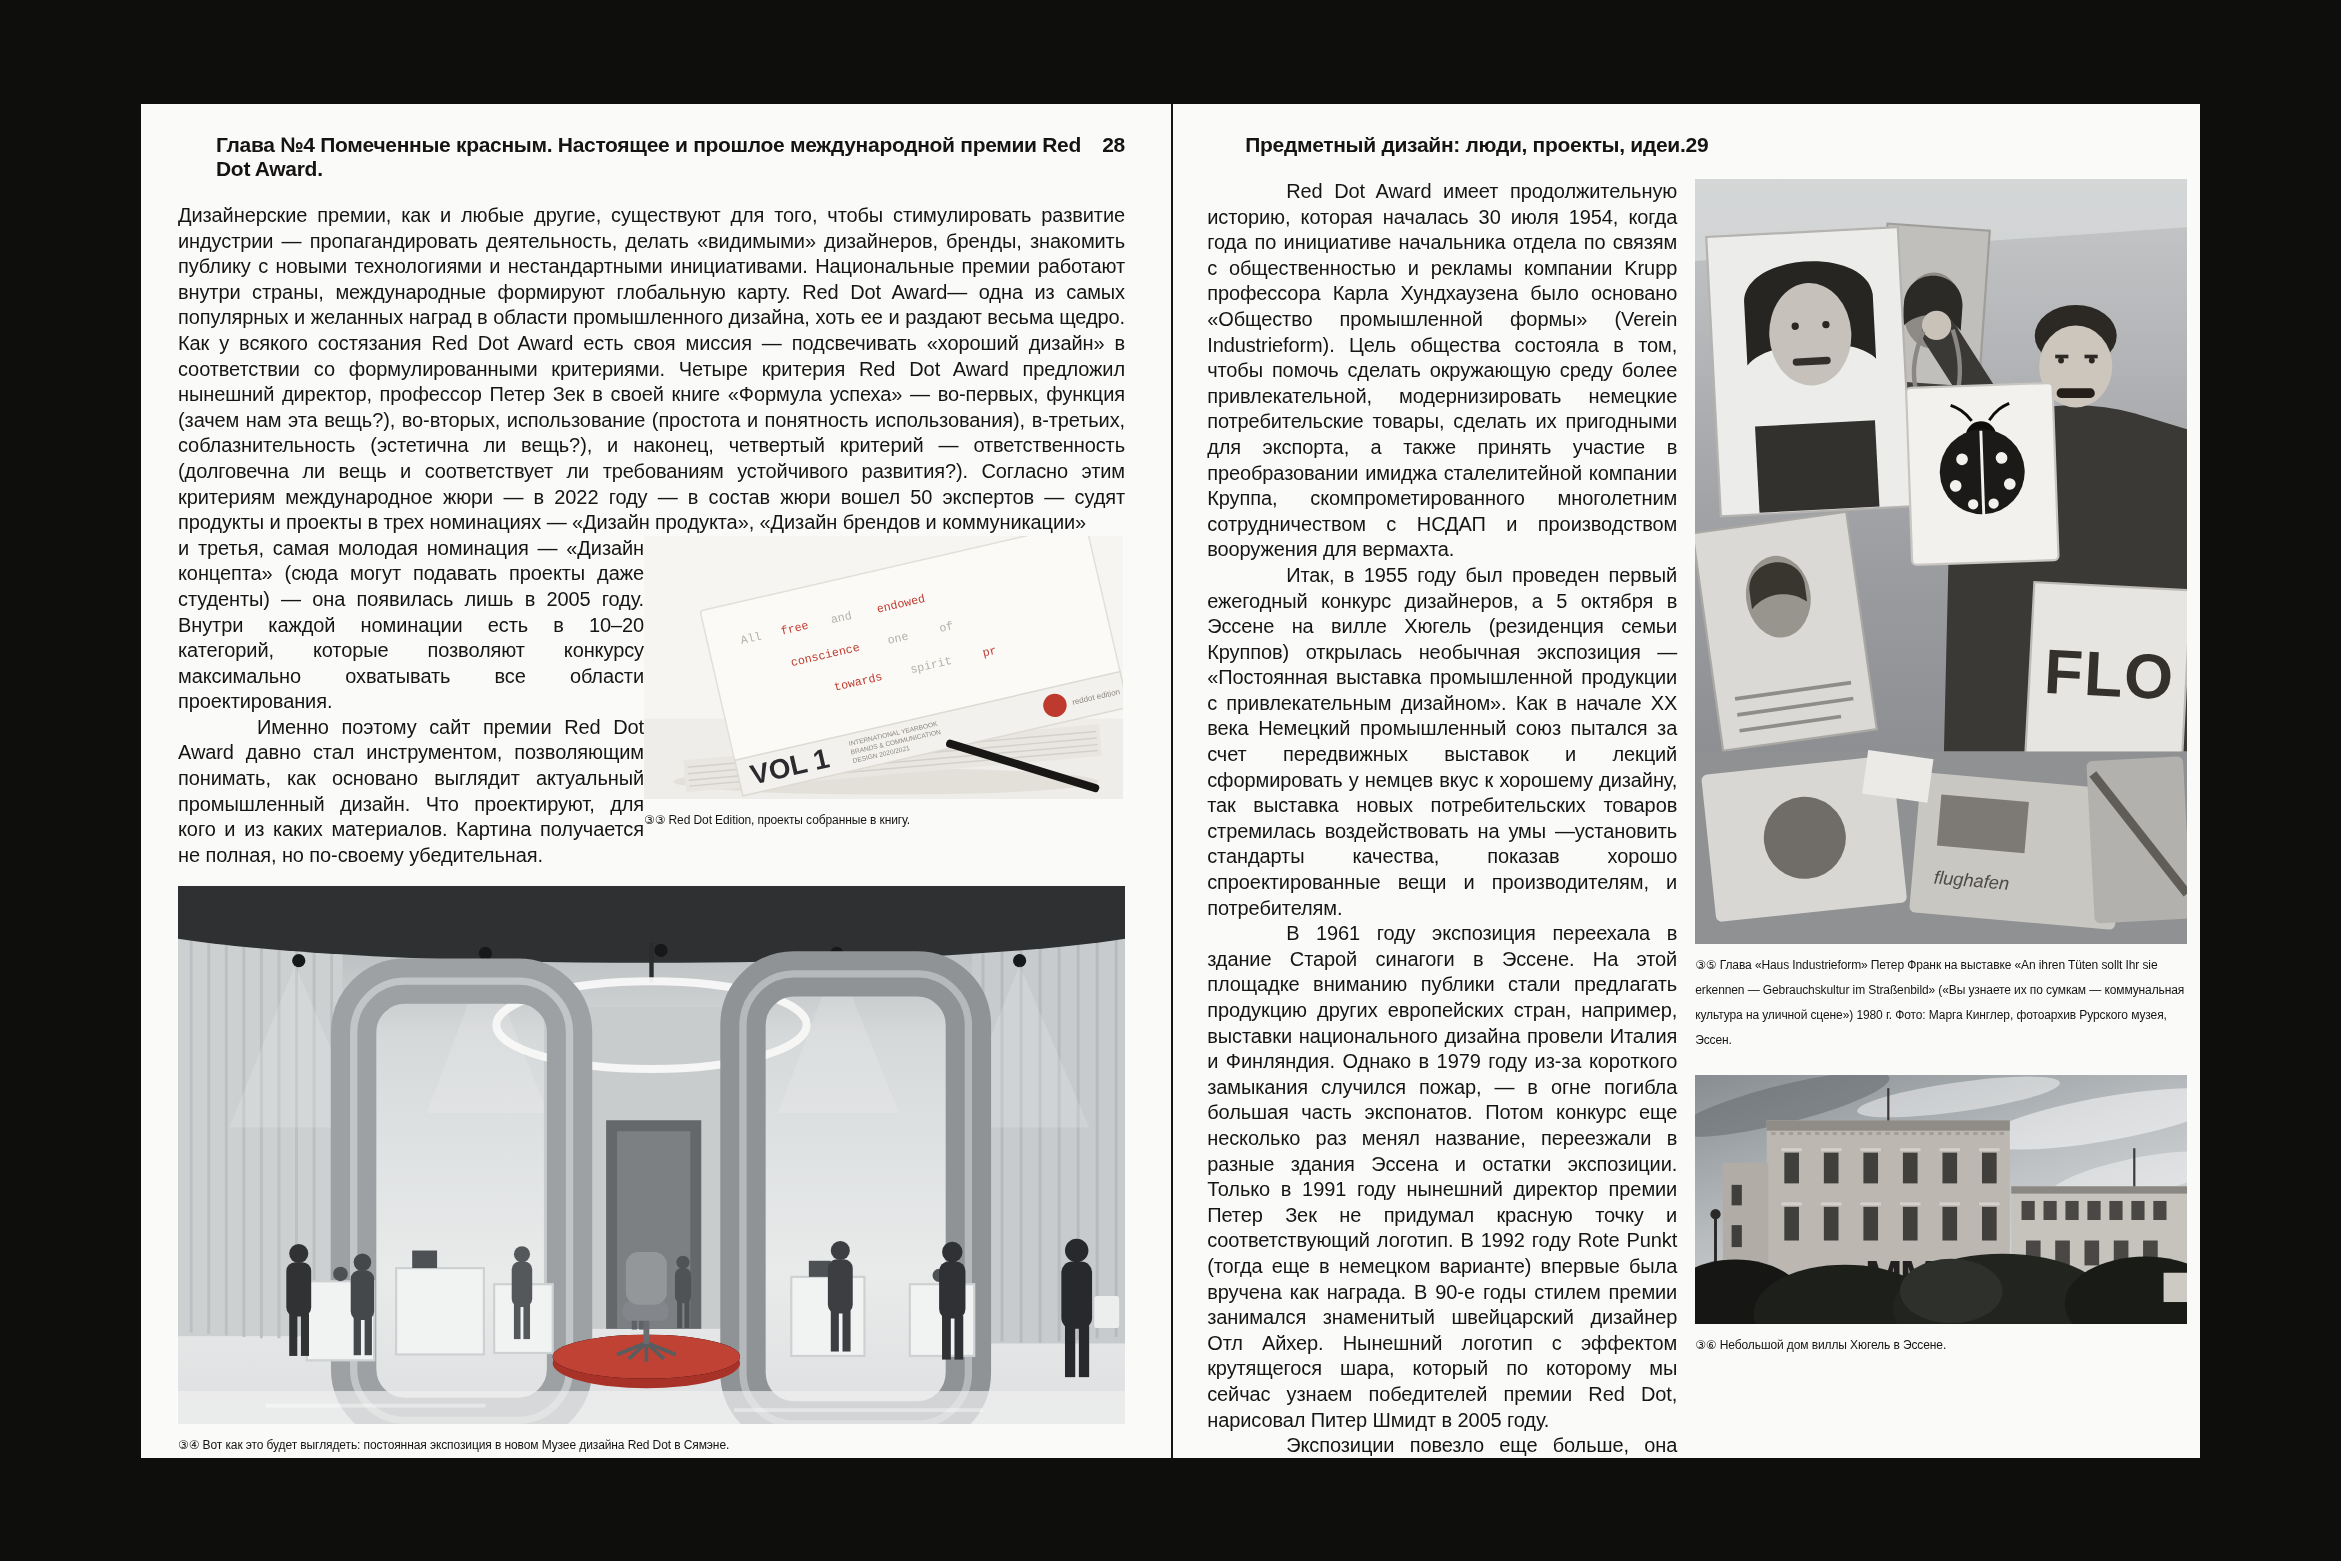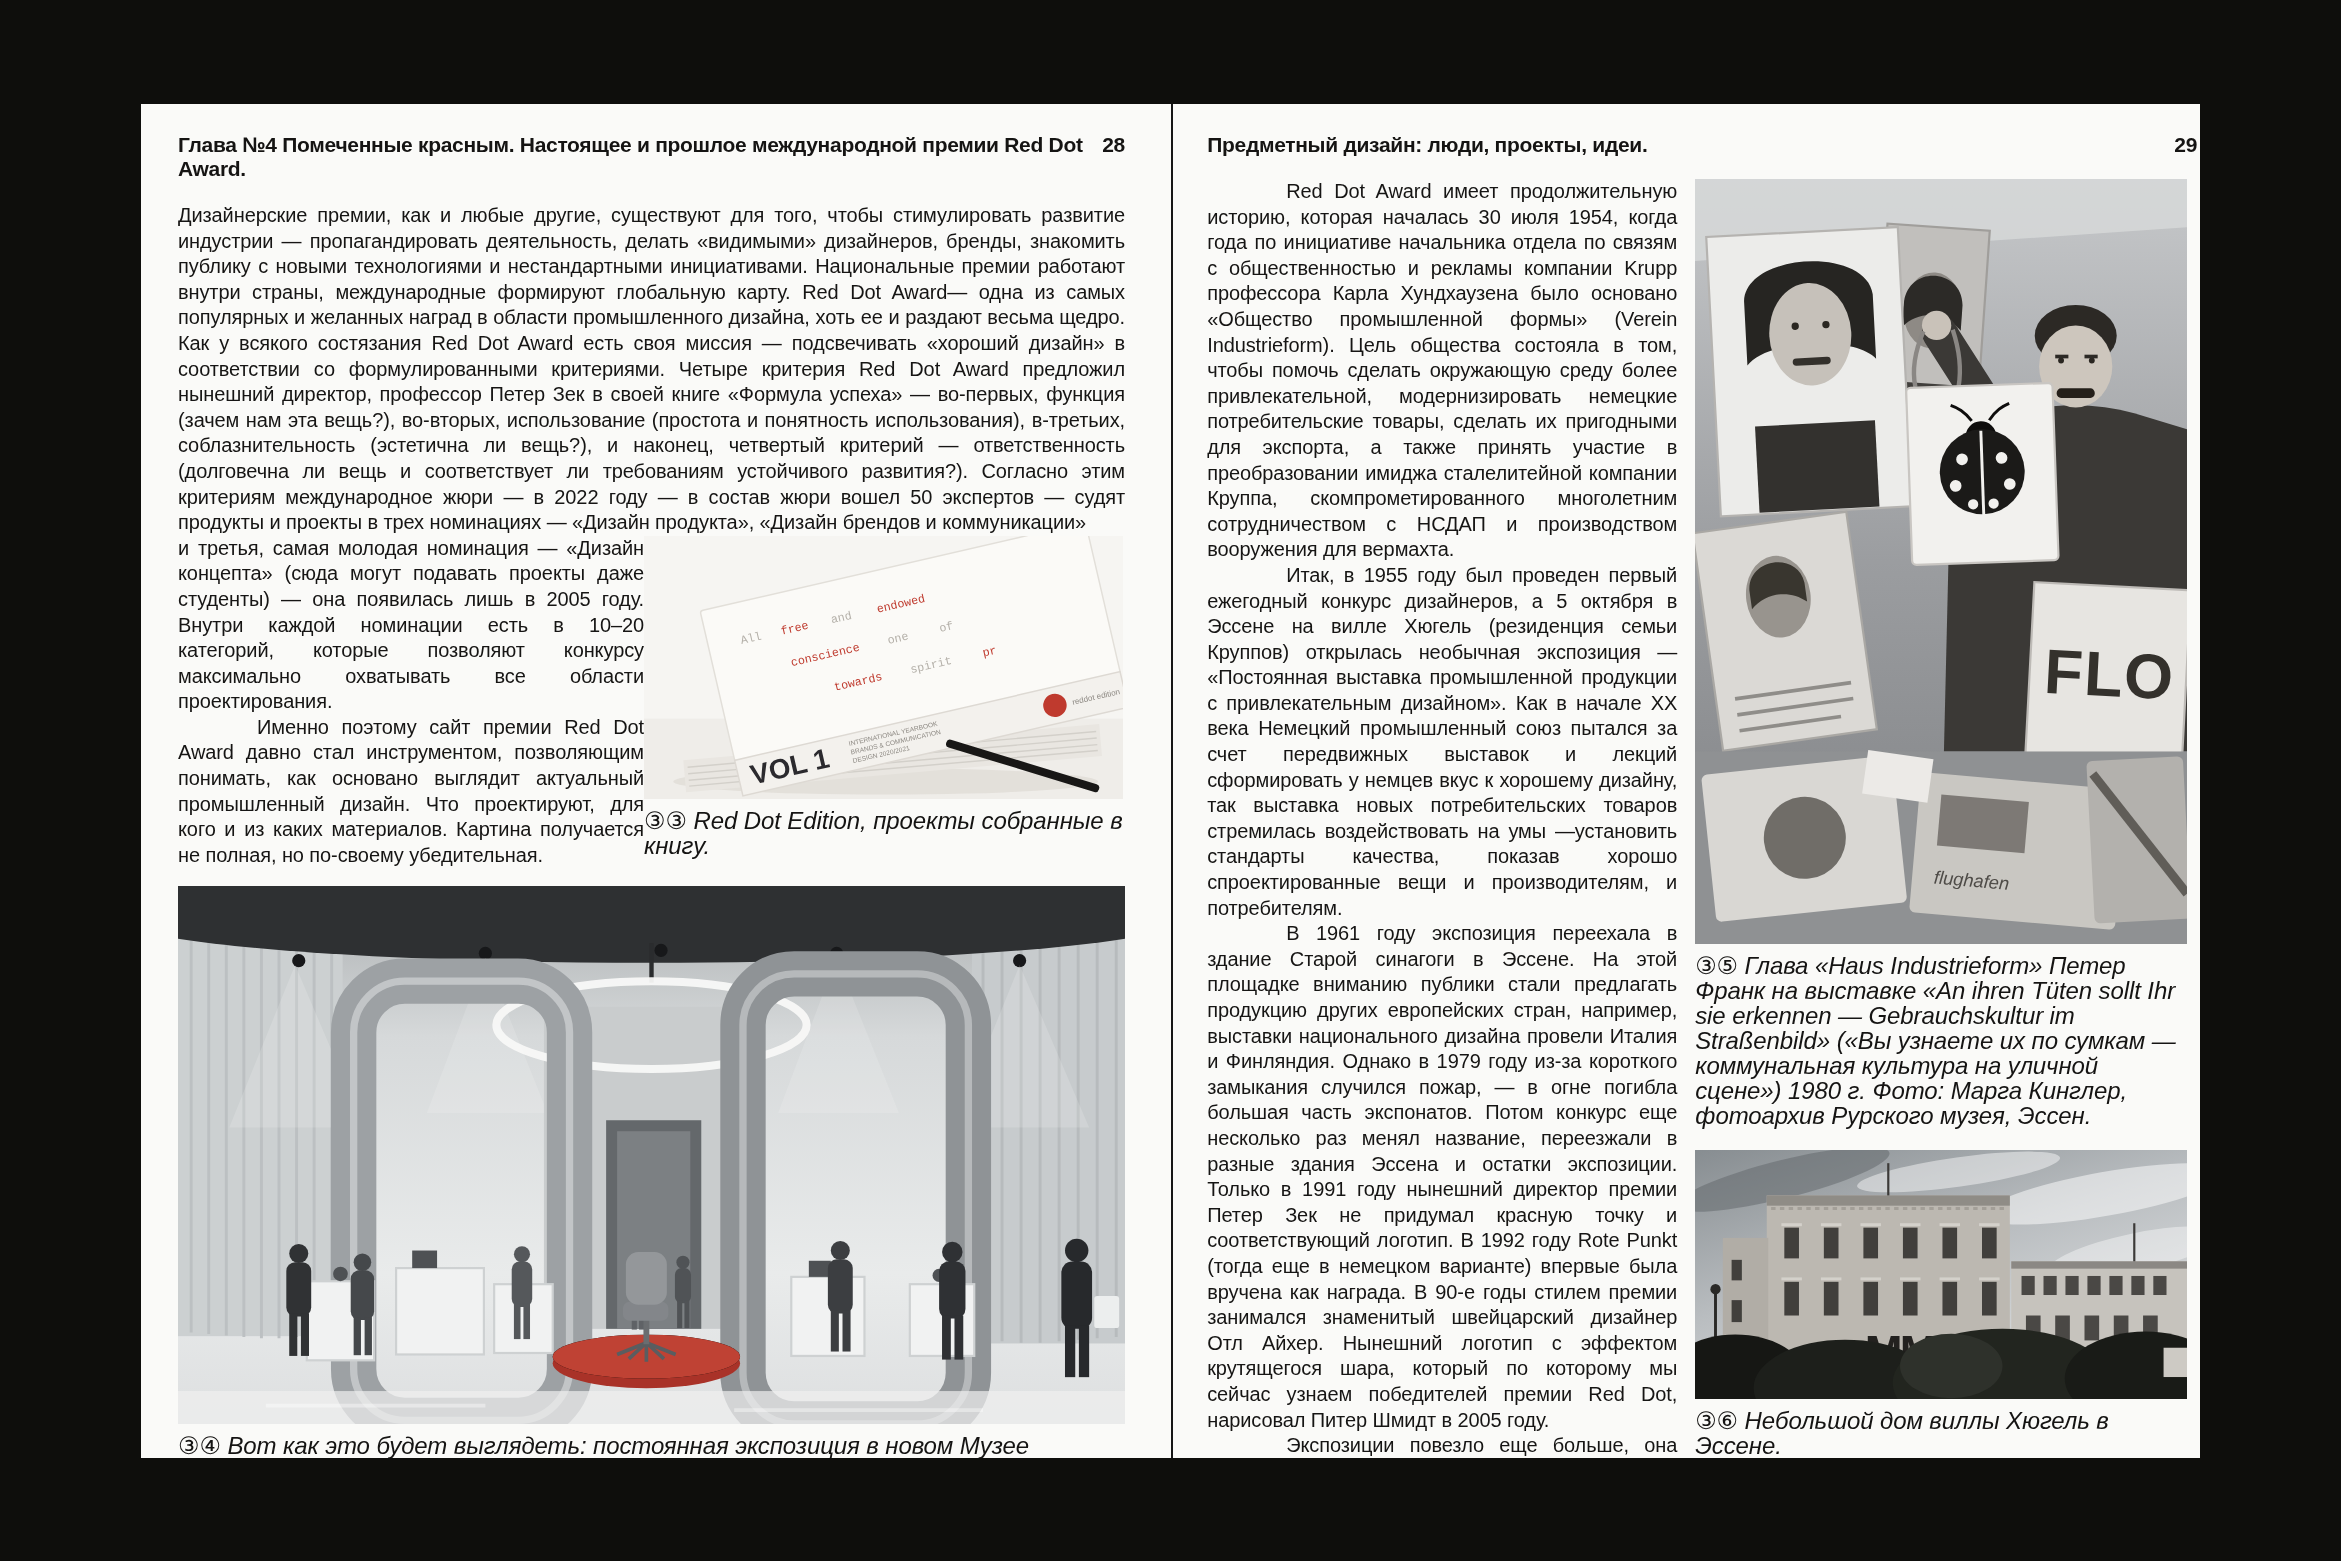--- a/index.html
+++ b/index.html
@@ -4,30 +4,30 @@
 <style>
   html,body{margin:0;padding:0;background:#0e0e0c;}
   .stage{position:relative;width:2342px;height:1561px;background:#0e0e0c;overflow:hidden;
          font-family:"Liberation Sans","DejaVu Sans",sans-serif;color:#151413;}
   .spread{position:absolute;left:141px;top:104px;width:2059px;height:1354px;background:#fafaf8;
           display:flex;overflow:hidden;}
   .page{box-sizing:border-box;height:100%;}
   .page-left{width:1030px;padding:29px 46px 0 37px;}
   .gutter{width:2.2px;height:100%;background:#161616;flex:0 0 auto;}
   .page-right{width:1028px;padding:29px 2.9px 0 34px;}
-  .runhead{display:flex;justify-content:space-between;align-items:baseline;
-           font-weight:bold;font-size:21px;letter-spacing:-0.3px;margin-bottom:22px;}
+  .runhead{display:flex;justify-content:flex-start;align-items:baseline;
+           font-weight:bold;font-size:21px;letter-spacing:-0.3px;margin-bottom:22px;margin-left:38px;}
   .body{font-size:20px;line-height:25.6px;letter-spacing:-0.1px;text-align:justify;margin:0;color:#161514;}
   .ind{text-indent:79px;}
   .wrap-row{display:flex;justify-content:flex-start;}
   .wrap-row .col-text{width:466px;}
   figure{margin:0;}
   .fig-books{width:479px;}
   .fig-books svg{display:block;width:479px;height:263px;}
-  .figcap{font-size:24px;line-height:25px;letter-spacing:-0.1px;margin-top:8.8px;text-align:left;font-style:italic;}
+  .figcap{font-size:12px;line-height:25px;letter-spacing:-0.1px;margin-top:8.8px;text-align:left;}
   .fig-interior{margin-top:17.6px;}
   .fig-interior svg{display:block;width:947px;height:538px;}
   .right-cols{display:flex;gap:18px;}
   .right-col-text{width:470px;}
   .col-figs{width:492px;}
   .fig-man svg{display:block;width:492px;height:765px;}
   .fig-villa{margin-top:22px;}
   .fig-villa svg{display:block;width:492px;height:249px;}
   svg text{font-family:"Liberation Sans","DejaVu Sans",sans-serif;}
   .mono{font-family:"Liberation Mono","DejaVu Sans Mono",monospace;}

